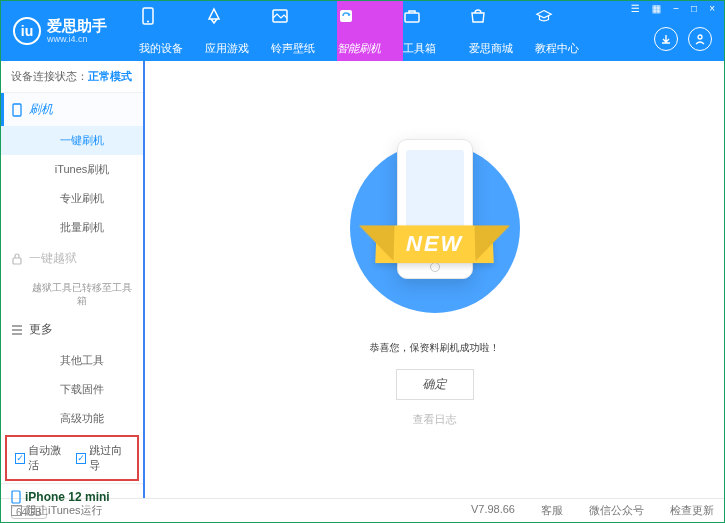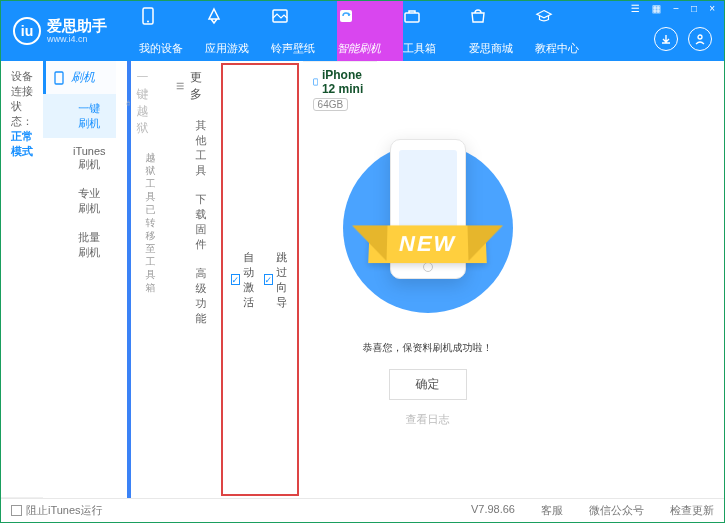--- a/index.html
+++ b/index.html
@@ -11,21 +11,21 @@
 .logo-url { color: #cfe6ff; font-size: 9px; }
 .nav { display: flex; height: 100%; }
 .nav-item { width: 66px; display: flex; flex-direction: column; align-items: flex-start; justify-content: center; color: #fff; font-size: 11px; gap: 16px; cursor: pointer; }
 .nav-item.active { background: #d946ef; font-style: italic; }
 .nav-icon { width: 18px; height: 18px; display: flex; align-items: center; justify-content: center; }
 .titlebar-controls { position: absolute; right: 6px; top: 2px; display: flex; gap: 6px; color: #fff; font-size: 10px; }
 .titlebar-controls span { cursor: pointer; padding: 0 3px; }
 .header-right { position: absolute; right: 12px; bottom: 10px; display: flex; gap: 10px; }
 .circle-btn { width: 24px; height: 24px; border: 1.5px solid #fff; border-radius: 50%; display: flex; align-items: center; justify-content: center; color: #fff; cursor: pointer; font-size: 12px; }
 .body { display: flex; height: calc(100% - 60px - 24px); }
-.sidebar { width: 130px; border-right: 4px solid #3b82f6; display: flex; flex-direction: row; font-size: 12px; }
+.sidebar { width: 144px; border-right: 2px solid #3b82f6; display: flex; flex-direction: column; font-size: 12px; }
 .conn-status { padding: 8px 10px; font-size: 11px; color: #666; border-bottom: 1px solid #f0f0f0; }
 .conn-status .mode { color: #1890ff; font-weight: bold; }
 .side-section { }
 .side-header { display: flex; align-items: center; gap: 6px; padding: 8px 10px; color: #555; font-size: 12px; }
 .side-header.active { color: #1890ff; border-left: 3px solid #1890ff; background: #fafcff; padding-left: 7px; font-style: italic; }
 .side-header.locked { color: #bbb; }
 .side-item { padding: 7px 10px 7px 30px; color: #666; cursor: pointer; font-size: 11px; text-align: center; }
 .side-item.active { background: #e6f4ff; color: #1890ff; }
 .side-item.note { font-size: 10px; color: #999; padding: 6px 10px 6px 30px; line-height: 1.3; }
 .spacer { flex: 1; }
@@ -39,21 +39,21 @@
 .illustration { position: relative; width: 200px; height: 190px; display: flex; align-items: center; justify-content: center; }
 .blue-circle { width: 170px; height: 170px; background: #4aa3ff; border-radius: 50%; position: absolute; top: 10px; }
 .phone { width: 76px; height: 140px; background: #fff; border-radius: 10px; position: absolute; top: 6px; box-shadow: 0 6px 18px rgba(0,0,0,0.15); border: 1px solid #e6e6e6; }
 .phone::before { content: ""; position: absolute; top: 10px; left: 8px; right: 8px; bottom: 16px; background: #e9f3ff; border-radius: 3px; }
 .phone::after { content: ""; position: absolute; bottom: 6px; left: 50%; transform: translateX(-50%); width: 8px; height: 8px; border: 1px solid #ccc; border-radius: 50%; }
 .ribbon { position: absolute; top: 92px; background: #ffcf3e; padding: 6px 30px; font-size: 22px; font-weight: 900; font-style: italic; color: #fff; letter-spacing: 2px; transform: perspective(200px) rotateX(8deg); box-shadow: 0 3px 6px rgba(0,0,0,0.15); }
 .ribbon::before, .ribbon::after { content: ""; position: absolute; top: 0; width: 0; height: 0; border: 18px solid transparent; }
 .ribbon::before { left: -18px; border-right-color: #e6b62c; border-top-color: #e6b62c; }
 .ribbon::after { right: -18px; border-left-color: #e6b62c; border-top-color: #e6b62c; }
 .success-text { margin-top: 18px; font-size: 10px; color: #404040; }
-.confirm-btn { margin-top: 14px; padding: 6px 26px; border: 1px solid #ddd; background: #fff; font-size: 12px; color: #555; cursor: pointer; }
+.confirm-btn { margin-top: 14px; padding: 6px 26px; border: 1px solid #ddd; background: #fff; font-size: 12px; color: #555; cursor: pointer; font-style: italic; }
 .log-link { margin-top: 12px; font-size: 11px; color: #bbb; cursor: pointer; }
 .footer { height: 24px; border-top: 1px solid #e8e8e8; display: flex; align-items: center; font-size: 11px; color: #777; padding: 0 10px; }
 .footer-chk { display: flex; align-items: center; gap: 4px; cursor: pointer; }
 .footer-chk-box { width: 11px; height: 11px; border: 1px solid #999; }
 .footer-spacer { flex: 1; }
 .footer-right { display: flex; gap: 26px; margin-left: 16px; }
 .footer-right span { cursor: pointer; }
 svg { display: block; }
 </style>
 </head>

